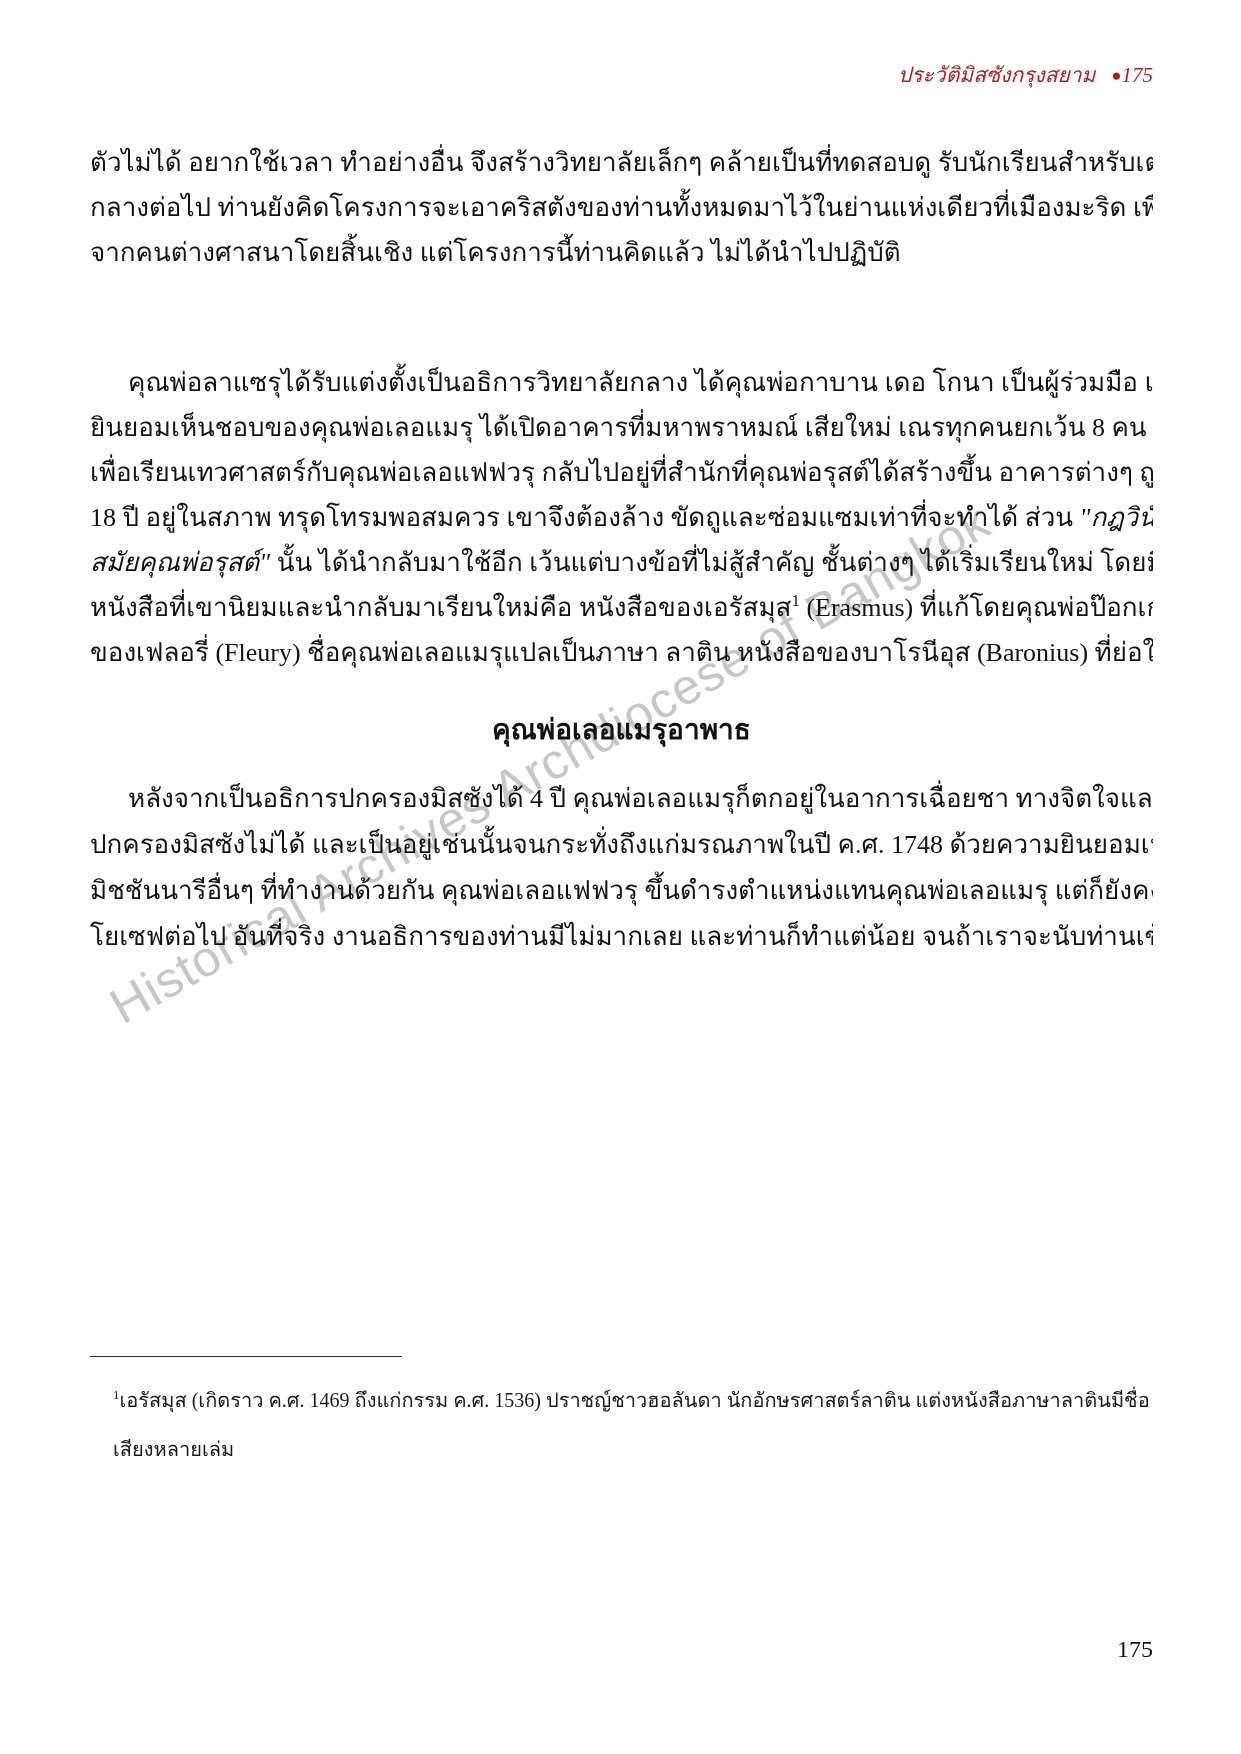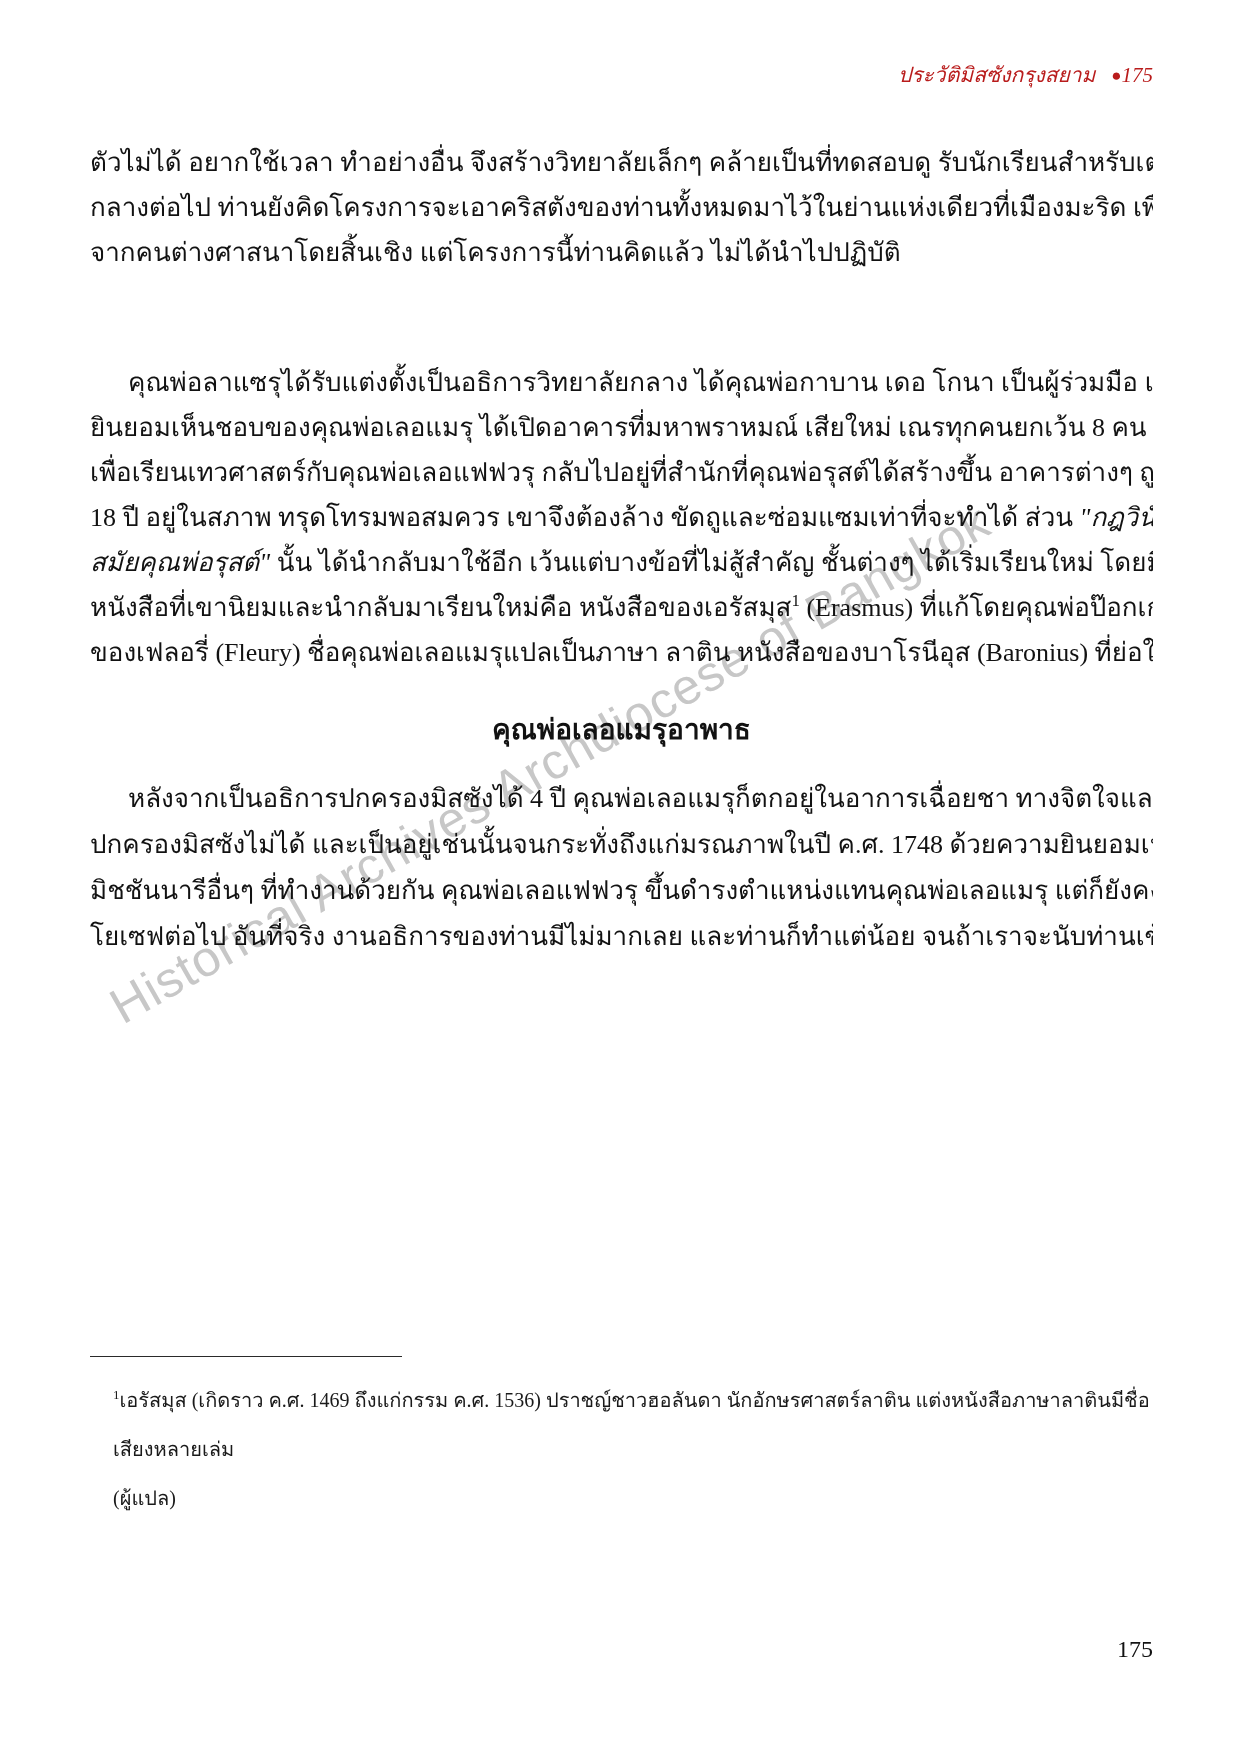--- a/index.html
+++ b/index.html
@@ -107,18 +107,17 @@
     <div class="line indent" style="line-height:46px;height:46px;">หลังจากเป็นอธิการปกครองมิสซังได้ 4 ปี คุณพ่อเลอแมรุก็ตกอยู่ในอาการเฉื่อยชา ทางจิตใจและสติปัญญา</div>
     <div class="line" style="line-height:46px;height:46px;">ปกครองมิสซังไม่ได้ และเป็นอยู่เช่นนั้นจนกระทั่งถึงแก่มรณภาพในปี ค.ศ. 1748 ด้วยความยินยอมเห็นชอบของ</div>
     <div class="line" style="line-height:46px;height:46px;">มิชชันนารีอื่นๆ ที่ทำงานด้วยกัน คุณพ่อเลอแฟฟวรุ ขึ้นดำรงตำแหน่งแทนคุณพ่อเลอแมรุ แต่ก็ยังคงปกครองวัดนักบุญ</div>
     <div class="line" style="line-height:46px;height:46px;">โยเซฟต่อไป อันที่จริง งานอธิการของท่านมีไม่มากเลย และท่านก็ทำแต่น้อย จนถ้าเราจะนับท่านเข้าในจำนวนผู้ที่ได้</div>
   </div>
 
   <div class="layer fn-rule"></div>
 
   <div class="layer footnote">
     <sup class="fn">1</sup><span>เอรัสมุส (เกิดราว ค.ศ. 1469 ถึงแก่กรรม ค.ศ. 1536) ปราชญ์ชาวฮอลันดา นักอักษรศาสตร์ลาติน แต่งหนังสือภาษาลาตินมีชื่อเสียงหลายเล่ม</span>
-    <div>(ผู้แปล)</div>
   </div>
 
   <div class="layer page-number">175</div>
 
 </div>
 
 </body></html>

